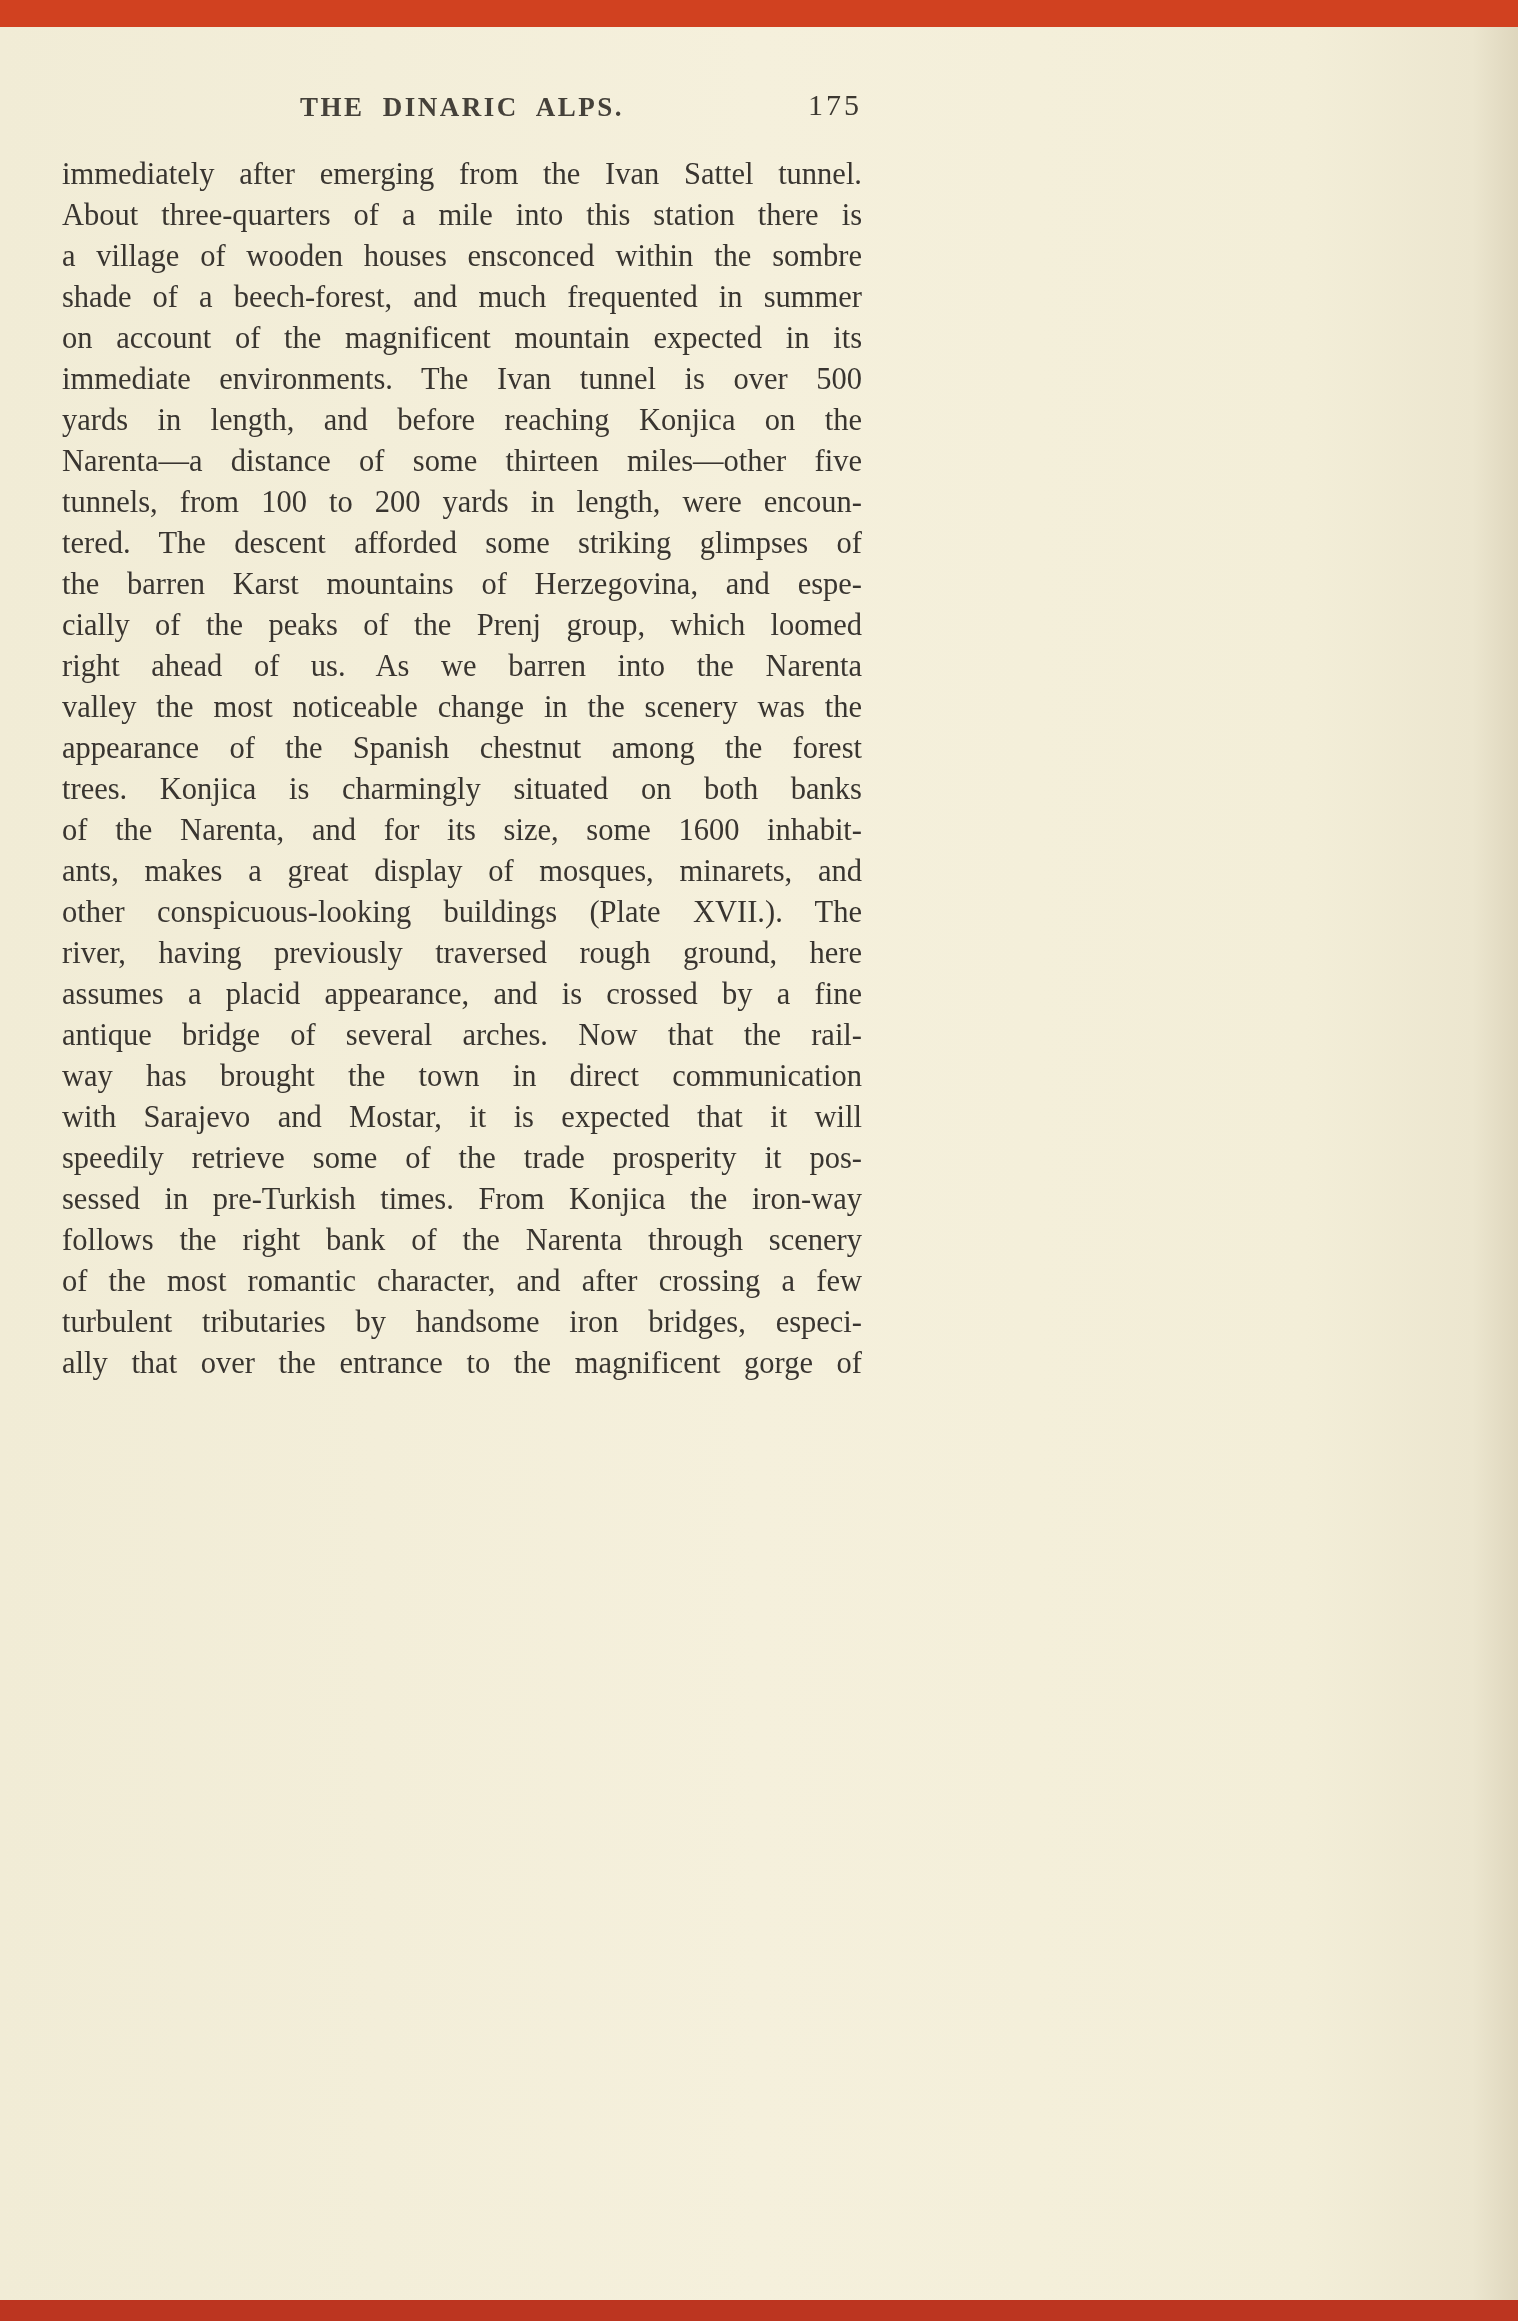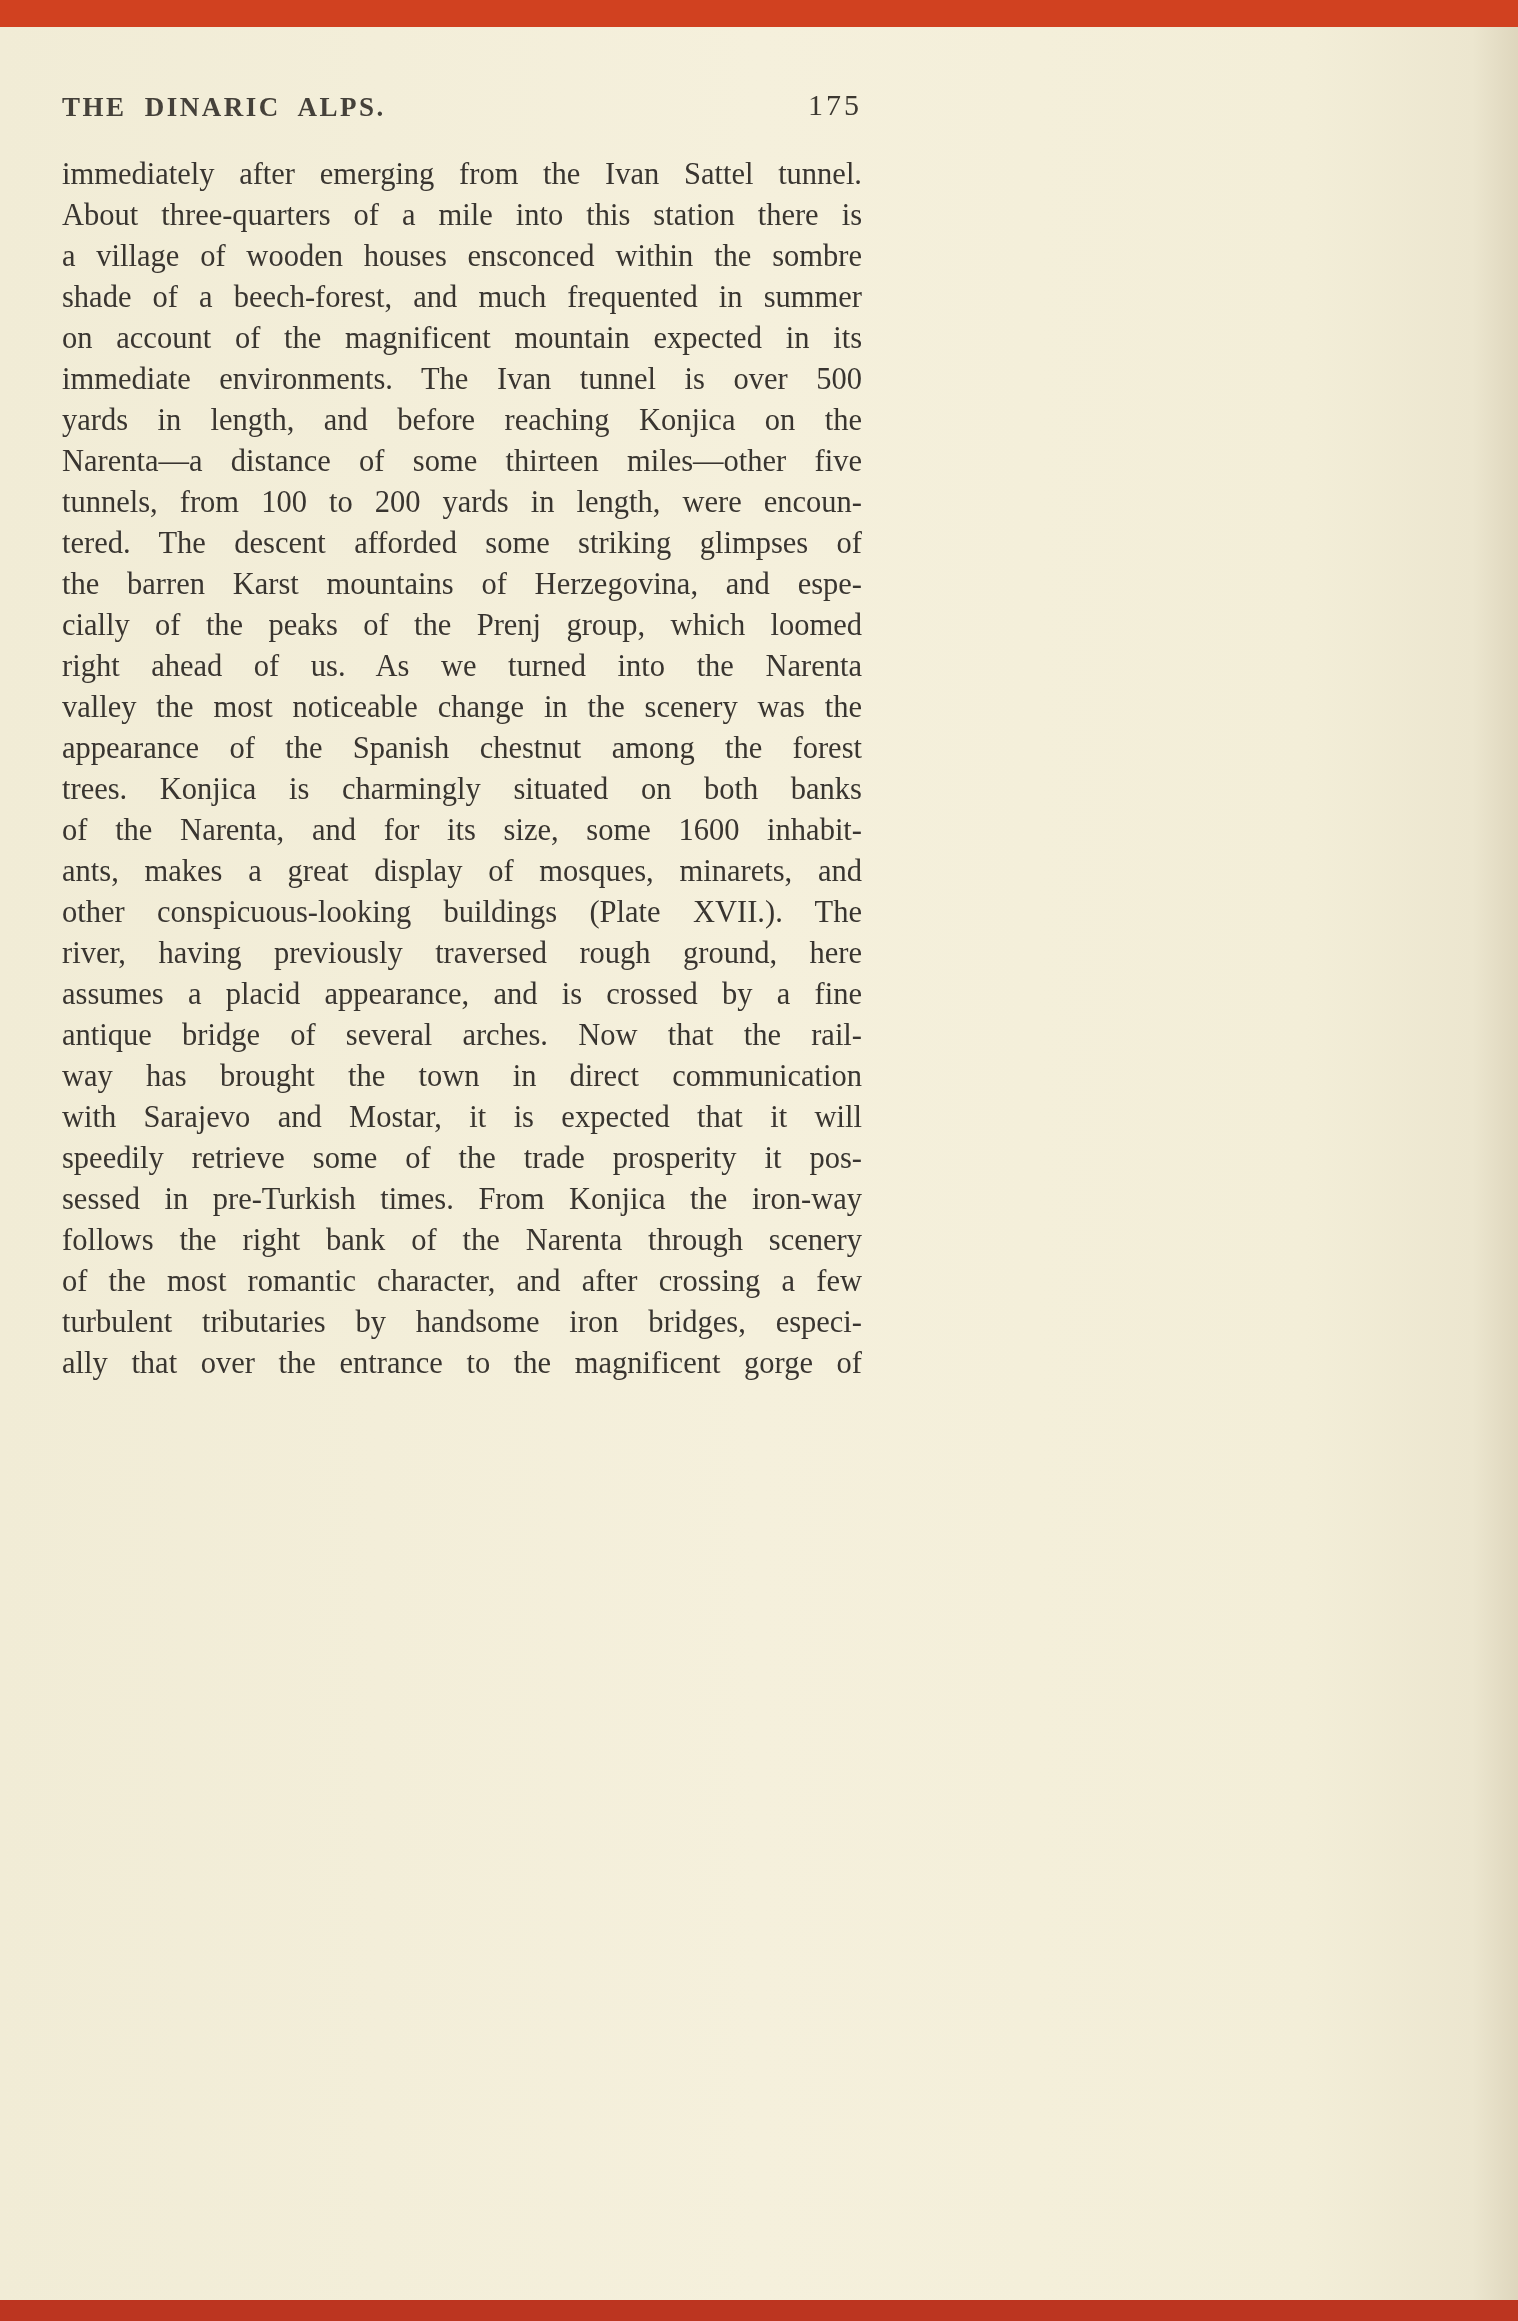--- a/index.html
+++ b/index.html
@@ -30,21 +30,21 @@
   .header {
     position: relative;
     height: 42px;
     margin-bottom: 22px;
   }
   .running-title {
     position: absolute;
     left: 0;
     right: 0;
     top: 2px;
-    text-align: left;
+    text-align: center;
     font-weight: bold;
     font-size: 27px;
     letter-spacing: 2.5px;
     word-spacing: 9px;
     color: #45413a;
   }
   .page-number {
     position: absolute;
     right: 0;
     top: -2px;
@@ -79,21 +79,21 @@
       <div class="line">a village of wooden houses ensconced within the sombre</div>
       <div class="line">shade of a beech-forest, and much frequented in summer</div>
       <div class="line">on account of the magnificent mountain expected in its</div>
       <div class="line">immediate environments. The Ivan tunnel is over 500</div>
       <div class="line">yards in length, and before reaching Konjica on the</div>
       <div class="line">Narenta—a distance of some thirteen miles—other five</div>
       <div class="line">tunnels, from 100 to 200 yards in length, were encoun-</div>
       <div class="line">tered. The descent afforded some striking glimpses of</div>
       <div class="line">the barren Karst mountains of Herzegovina, and espe-</div>
       <div class="line">cially of the peaks of the Prenj group, which loomed</div>
-      <div class="line">right ahead of us. As we turned into the Narenta</div>
+      <div class="line">right ahead of us. As we barren into the Narenta</div>
       <div class="line">valley the most noticeable change in the scenery was the</div>
       <div class="line">appearance of the Spanish chestnut among the forest</div>
       <div class="line">trees. Konjica is charmingly situated on both banks</div>
       <div class="line">of the Narenta, and for its size, some 1600 inhabit-</div>
       <div class="line">ants, makes a great display of mosques, minarets, and</div>
       <div class="line">other conspicuous-looking buildings (Plate XVII.). The</div>
       <div class="line">river, having previously traversed rough ground, here</div>
       <div class="line">assumes a placid appearance, and is crossed by a fine</div>
       <div class="line">antique bridge of several arches. Now that the rail-</div>
       <div class="line">way has brought the town in direct communication</div>

